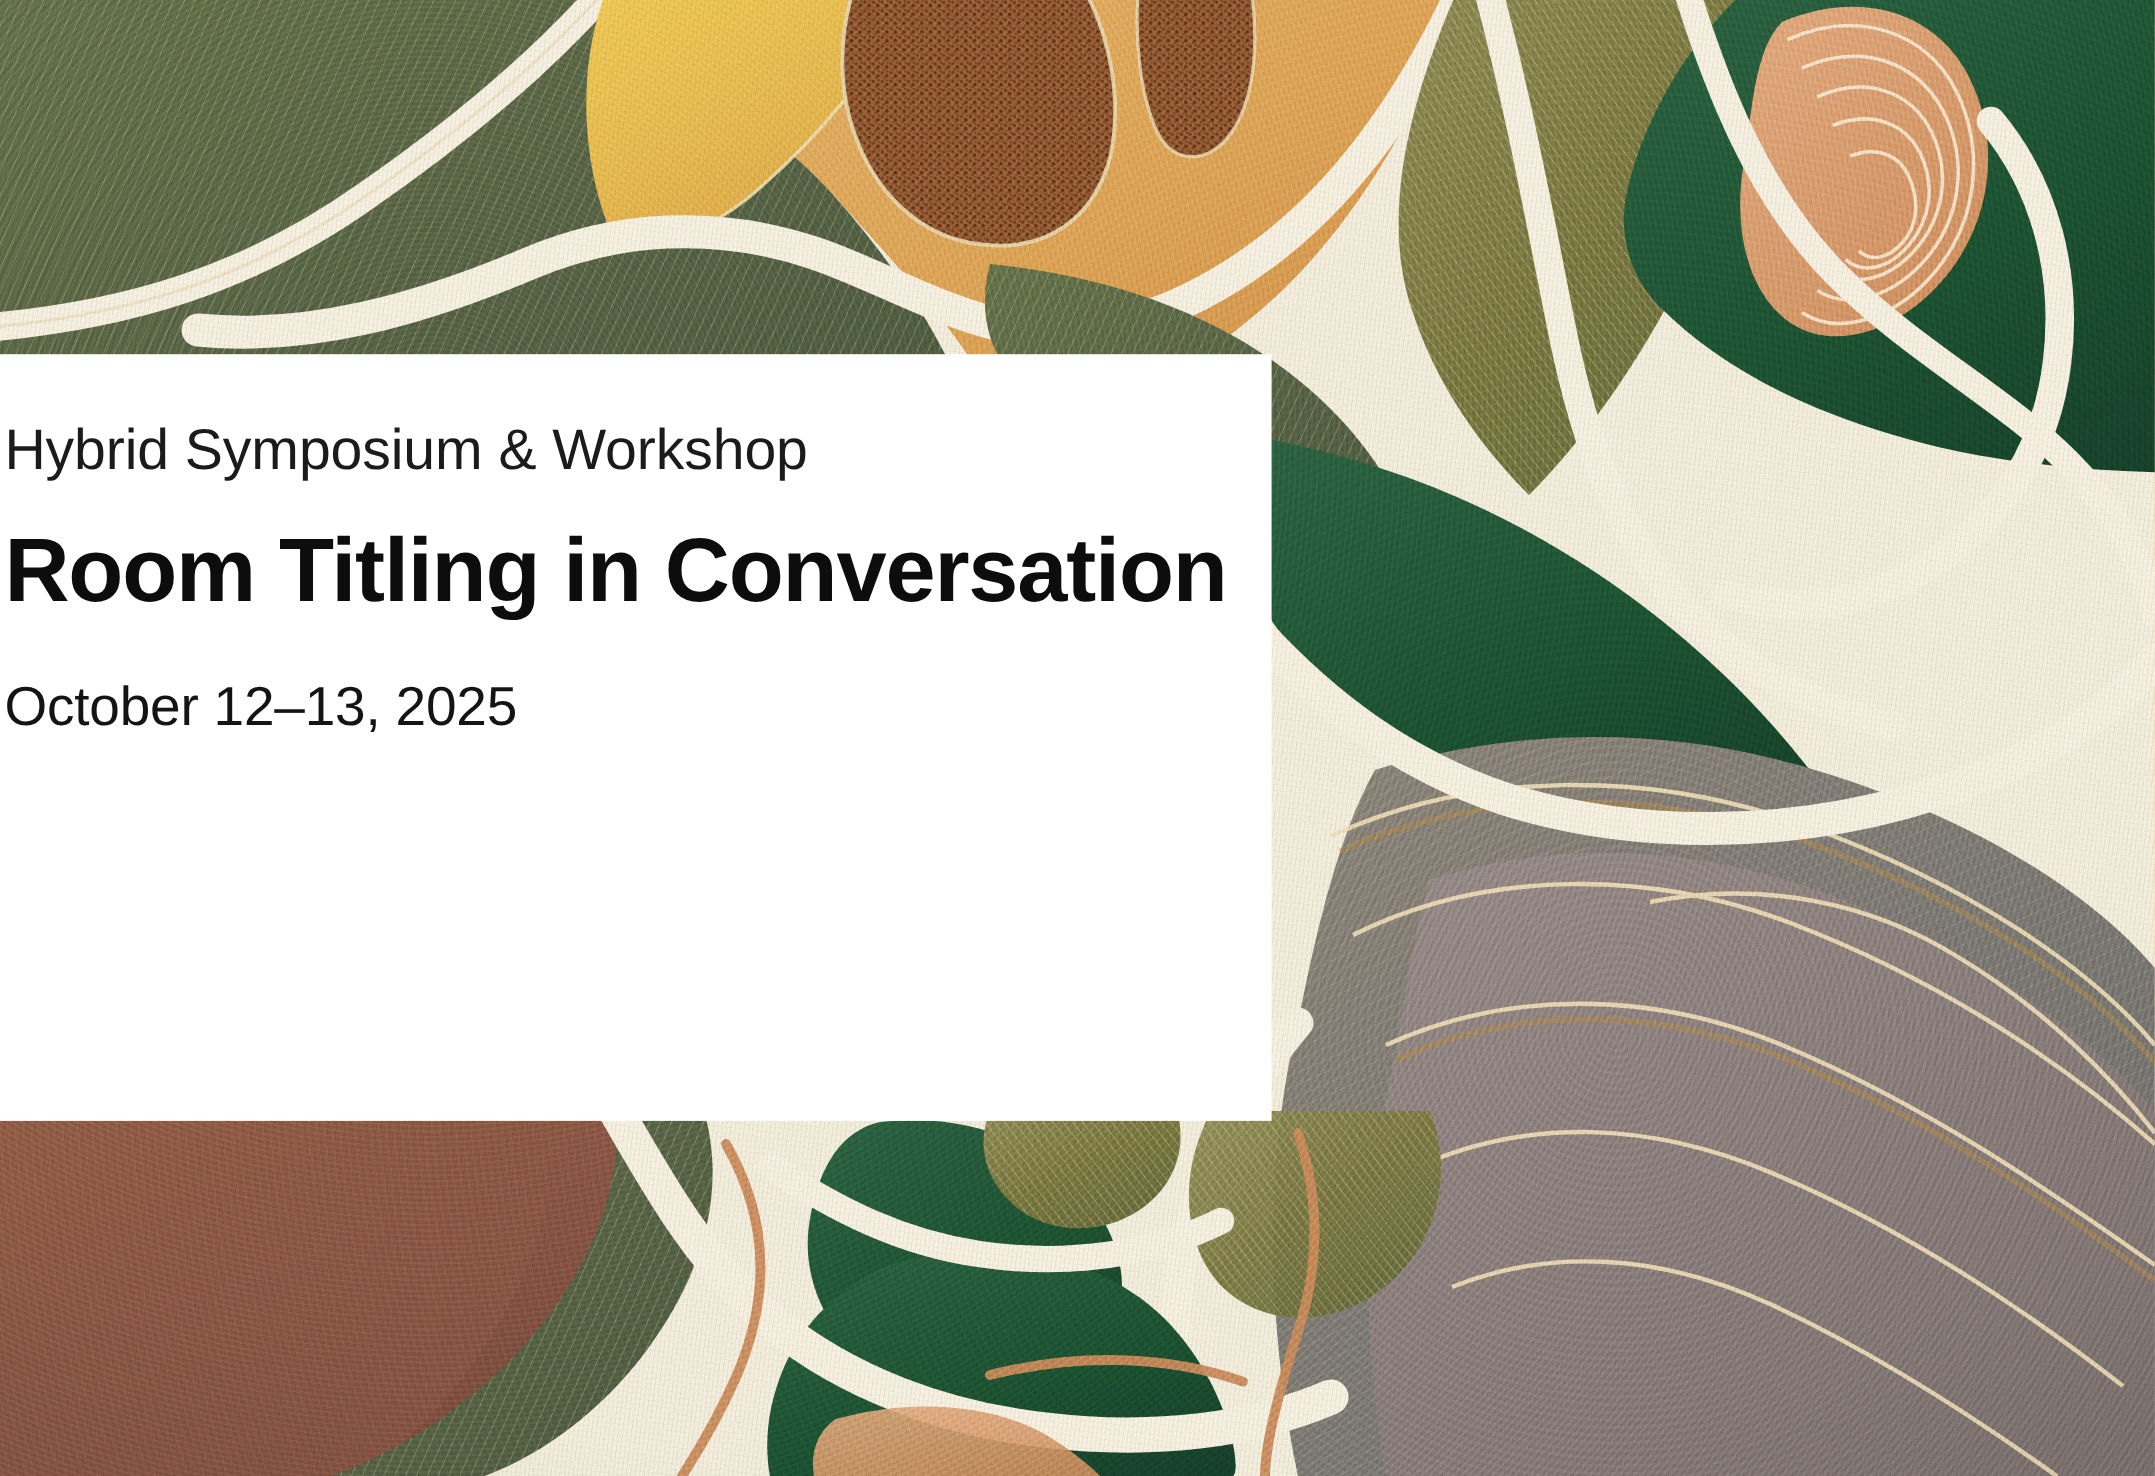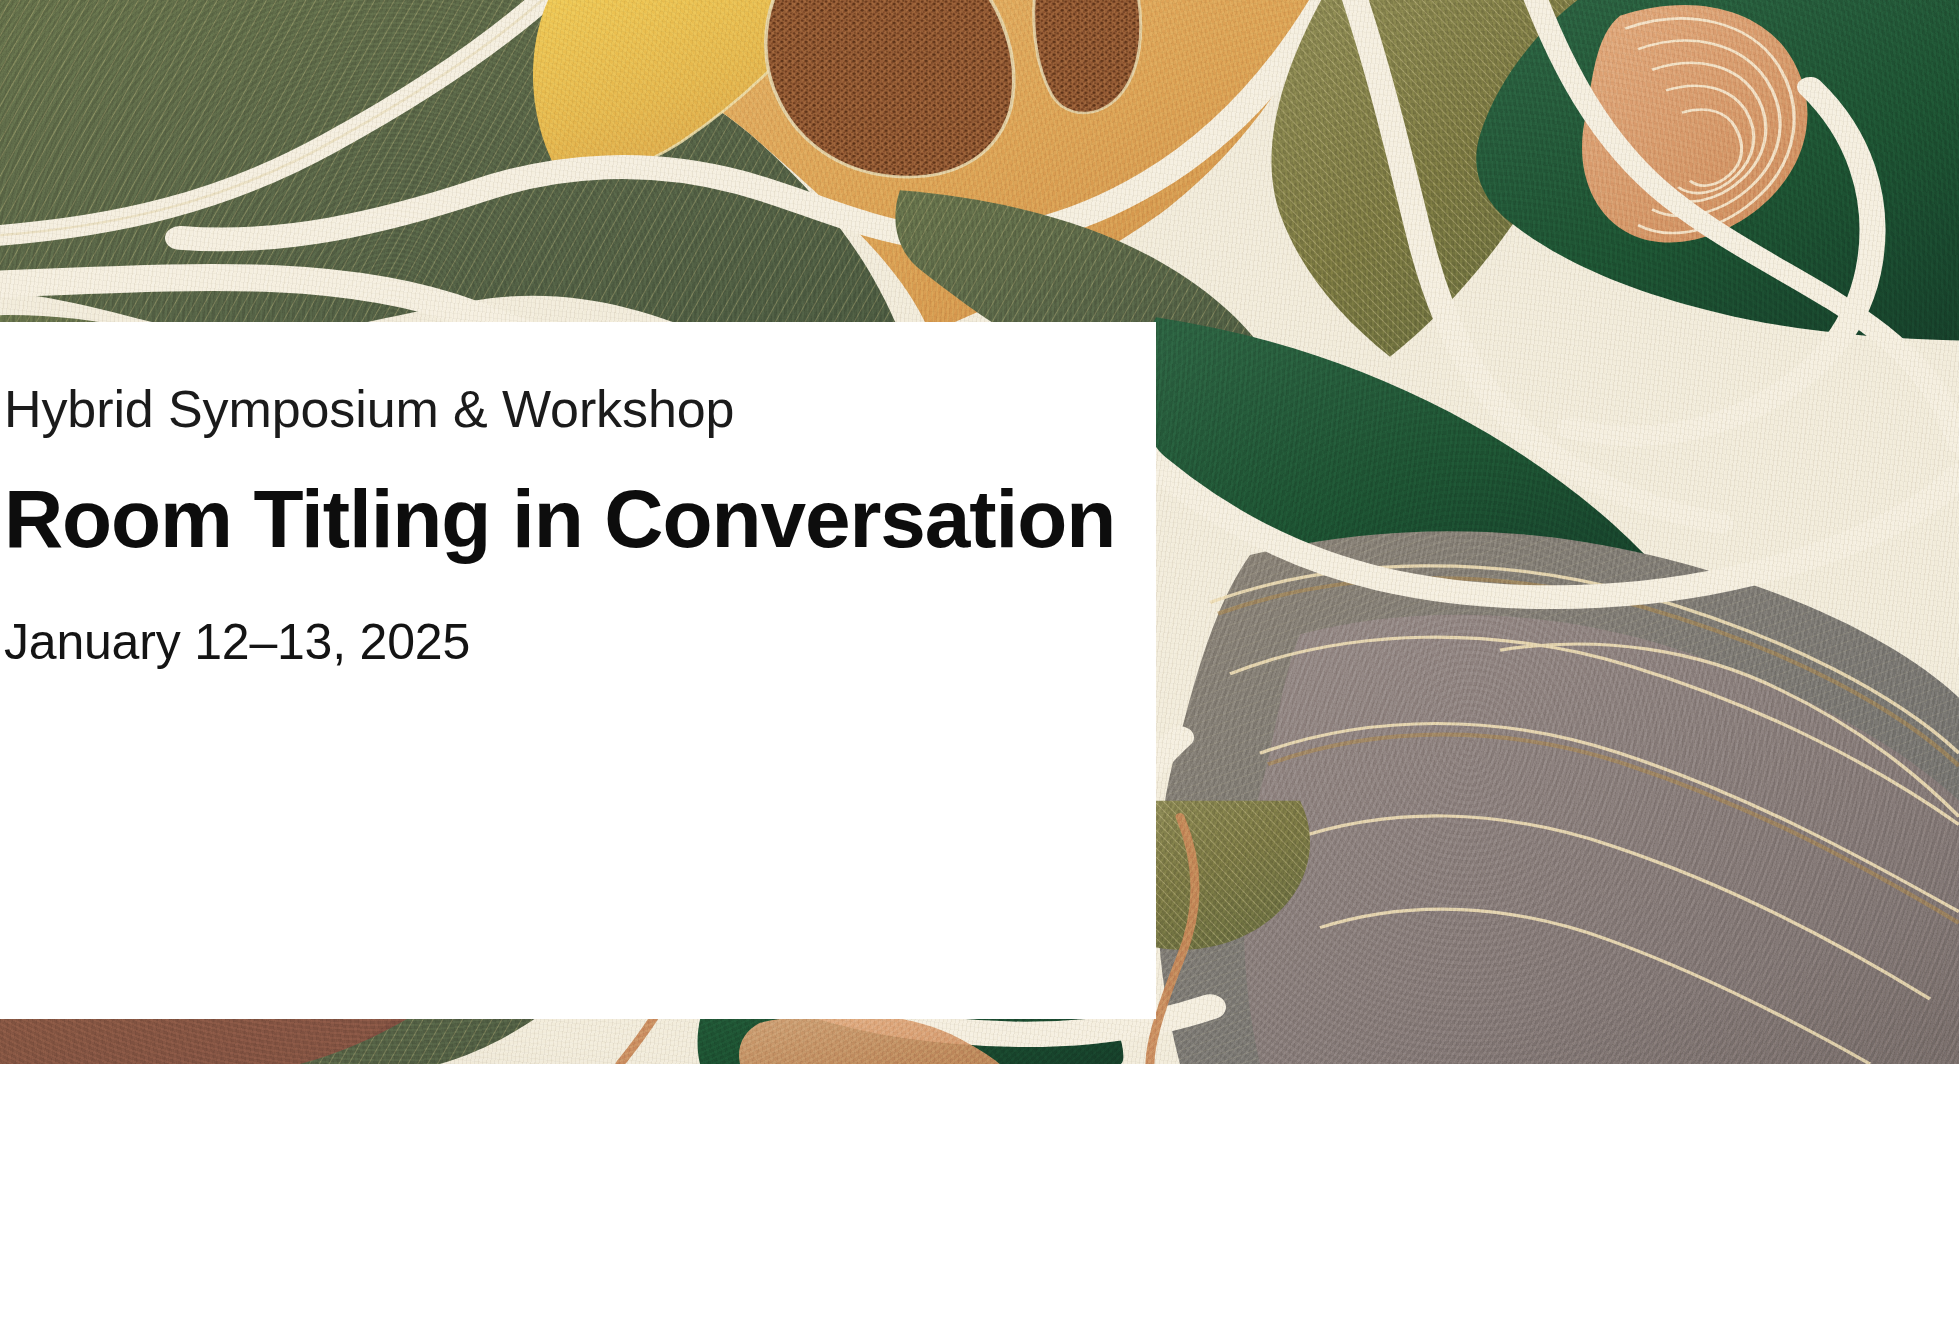--- a/index.html
+++ b/index.html
@@ -4,21 +4,21 @@
 <title>Event Banner</title>
 <style>
   html, body {
     margin: 0;
     padding: 0;
     background: #ffffff;
   }
   #poster {
     position: relative;
     width: 1959px;
-    height: 1064px;
+    height: 1342px;
     overflow: hidden;
     font-family: "Liberation Sans", sans-serif;
     background: #fdba74;
   }
 
   
   .art-layer {
     position: absolute;
     inset: 0;
     width: 100%;
@@ -348,18 +348,18 @@
 
   <div id="text-card">
 
     <div id="kicker">Hybrid Symposium &amp; Workshop</div>
 
     <div id="main-title">
       <span class="tline">Room Titling in Conversation</span>
     </div>
 
     <div id="details">
-      <span class="dline">January 12–13, 2025</span>
+      <span class="dline">October 12–13, 2025</span>
     </div>
 
   </div>
 
 </div>
 
 </body></html>

